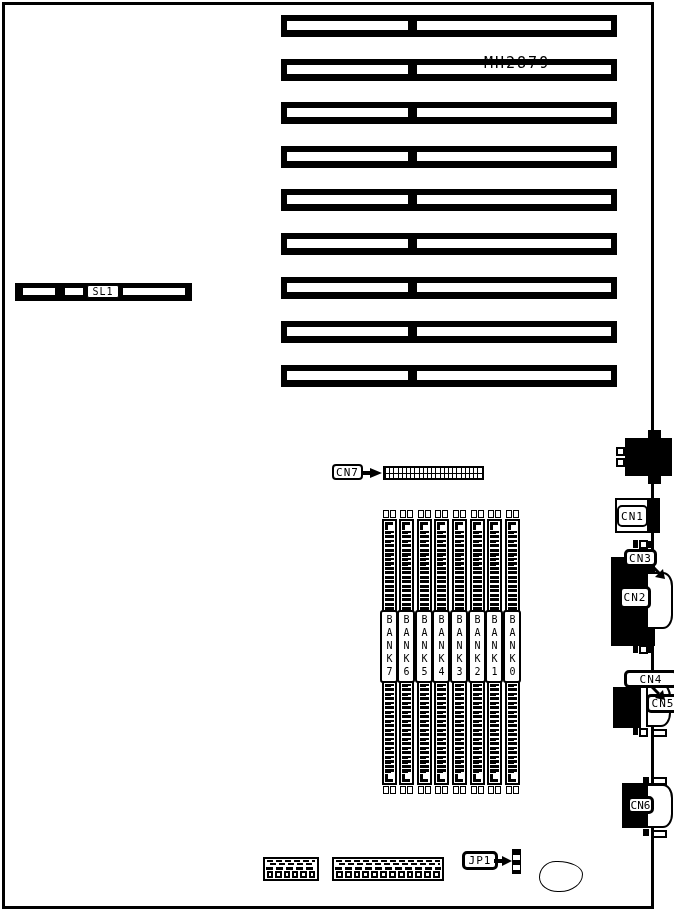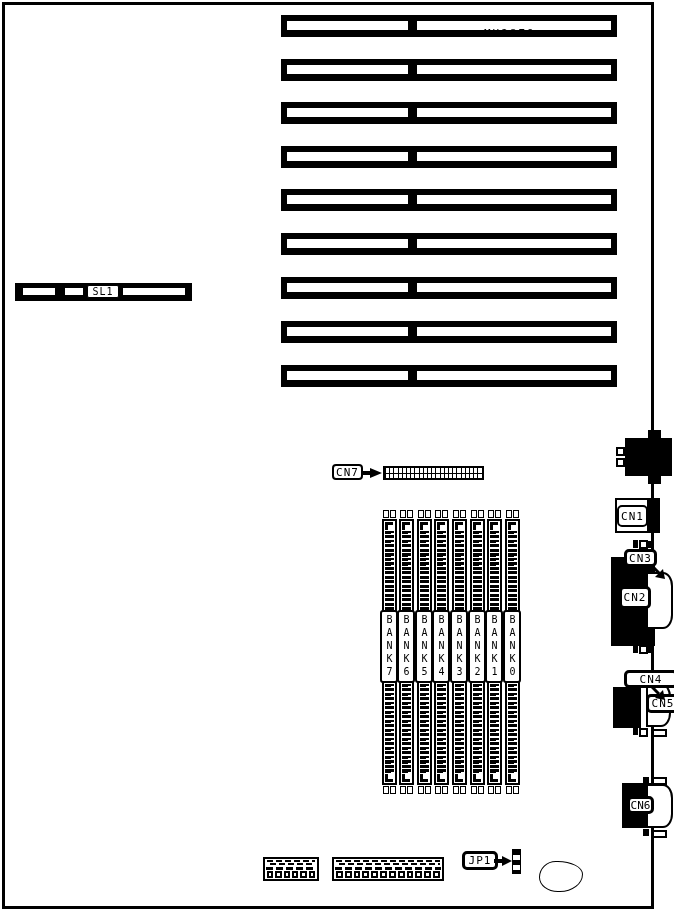--- a/index.html
+++ b/index.html
@@ -5,21 +5,21 @@
   html,body{margin:0;padding:0;background:#fff;}
   #stage{position:relative;width:674px;height:913px;background:#fff;overflow:hidden;
          font-family:"DejaVu Sans Mono",monospace;color:#000;}
   *{box-sizing:border-box;}
 
   
   .board-border{position:absolute;left:2px;top:2px;width:652px;height:907px;
                 border:3px solid #000;z-index:1;}
 
   
-  .partnum{position:absolute;left:484px;top:27px;font-size:11px;letter-spacing:2px;z-index:4;text-align:center;}
+  .partnum{position:absolute;left:484px;top:54px;font-size:15px;letter-spacing:2px;z-index:4;text-align:center;}
 
   
   .xslot{position:absolute;left:281px;width:336px;height:22px;background:#000;z-index:2;}
   .xslot::before{content:"";position:absolute;left:6px;top:6px;width:121px;height:9px;background:#fff;}
   .xslot::after{content:"";position:absolute;left:136px;top:6px;width:194px;height:9px;background:#fff;}
 
   
   .sl1bar{position:absolute;left:15px;top:283px;width:177px;height:18px;background:#000;z-index:2;}
   .sl1bar .w1{position:absolute;left:8px;top:5px;width:32px;height:7px;background:#fff;}
   .sl1bar .w2{position:absolute;left:50px;top:5px;width:18px;height:7px;background:#fff;}

